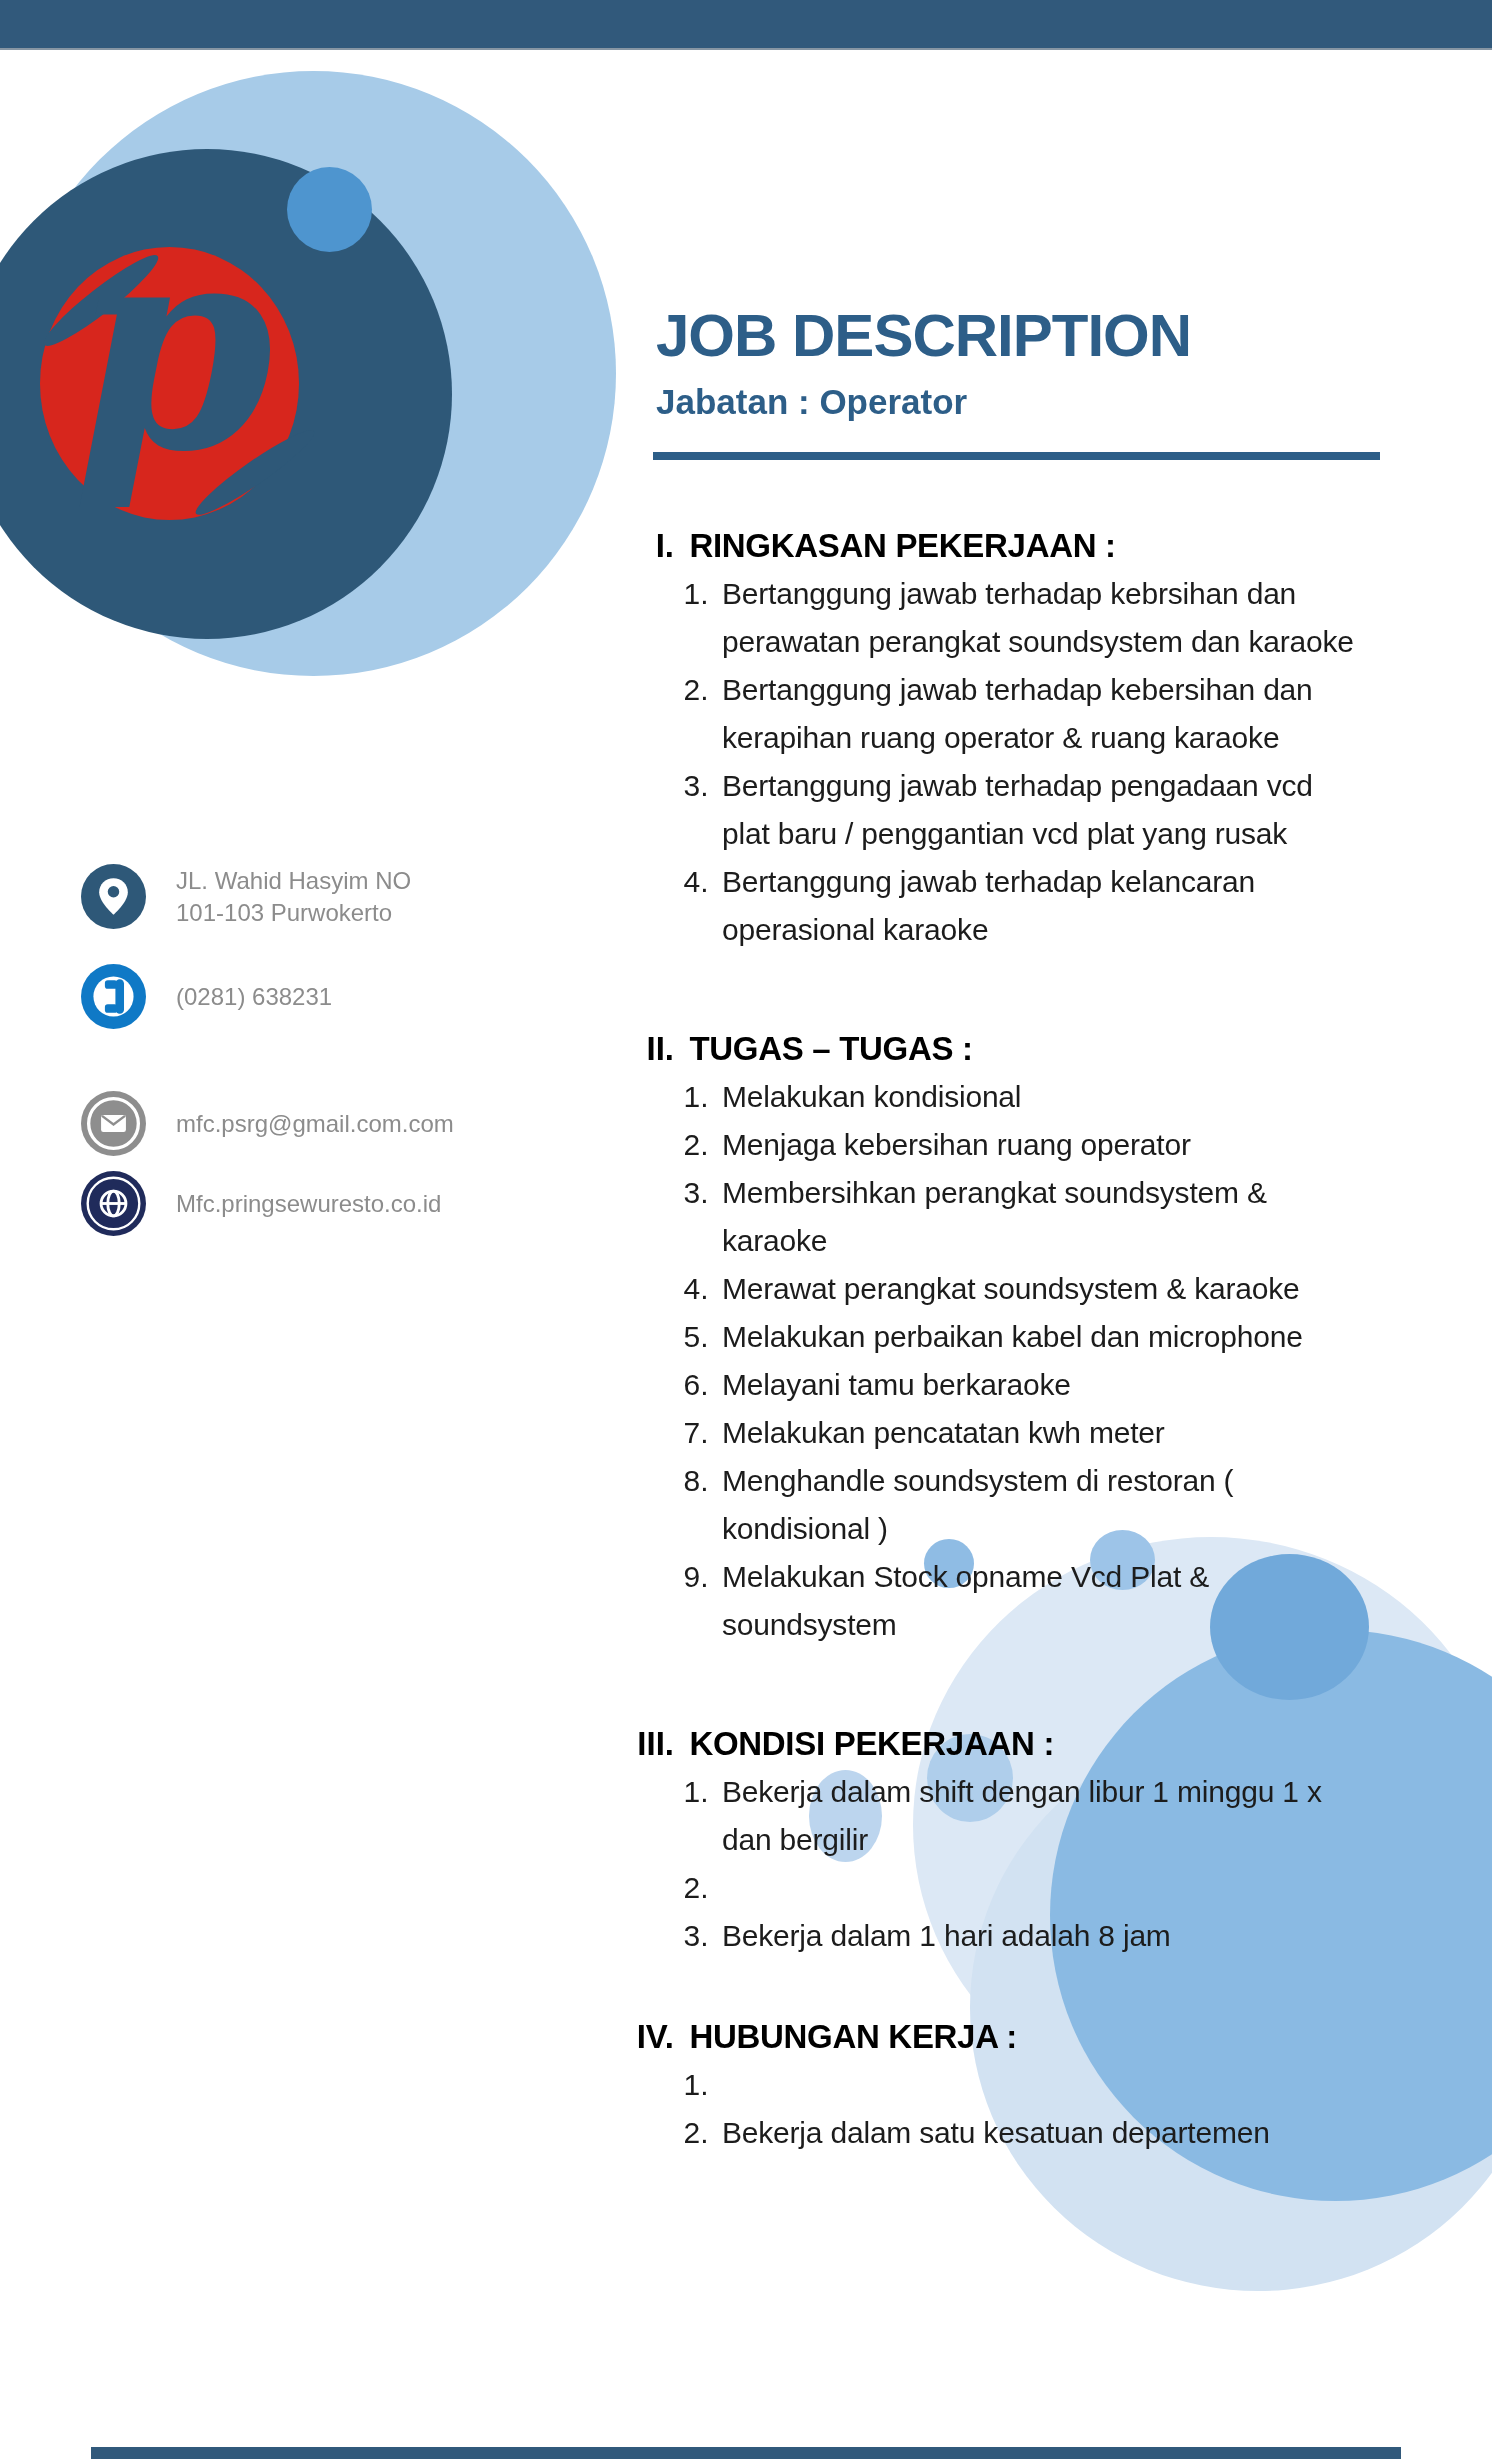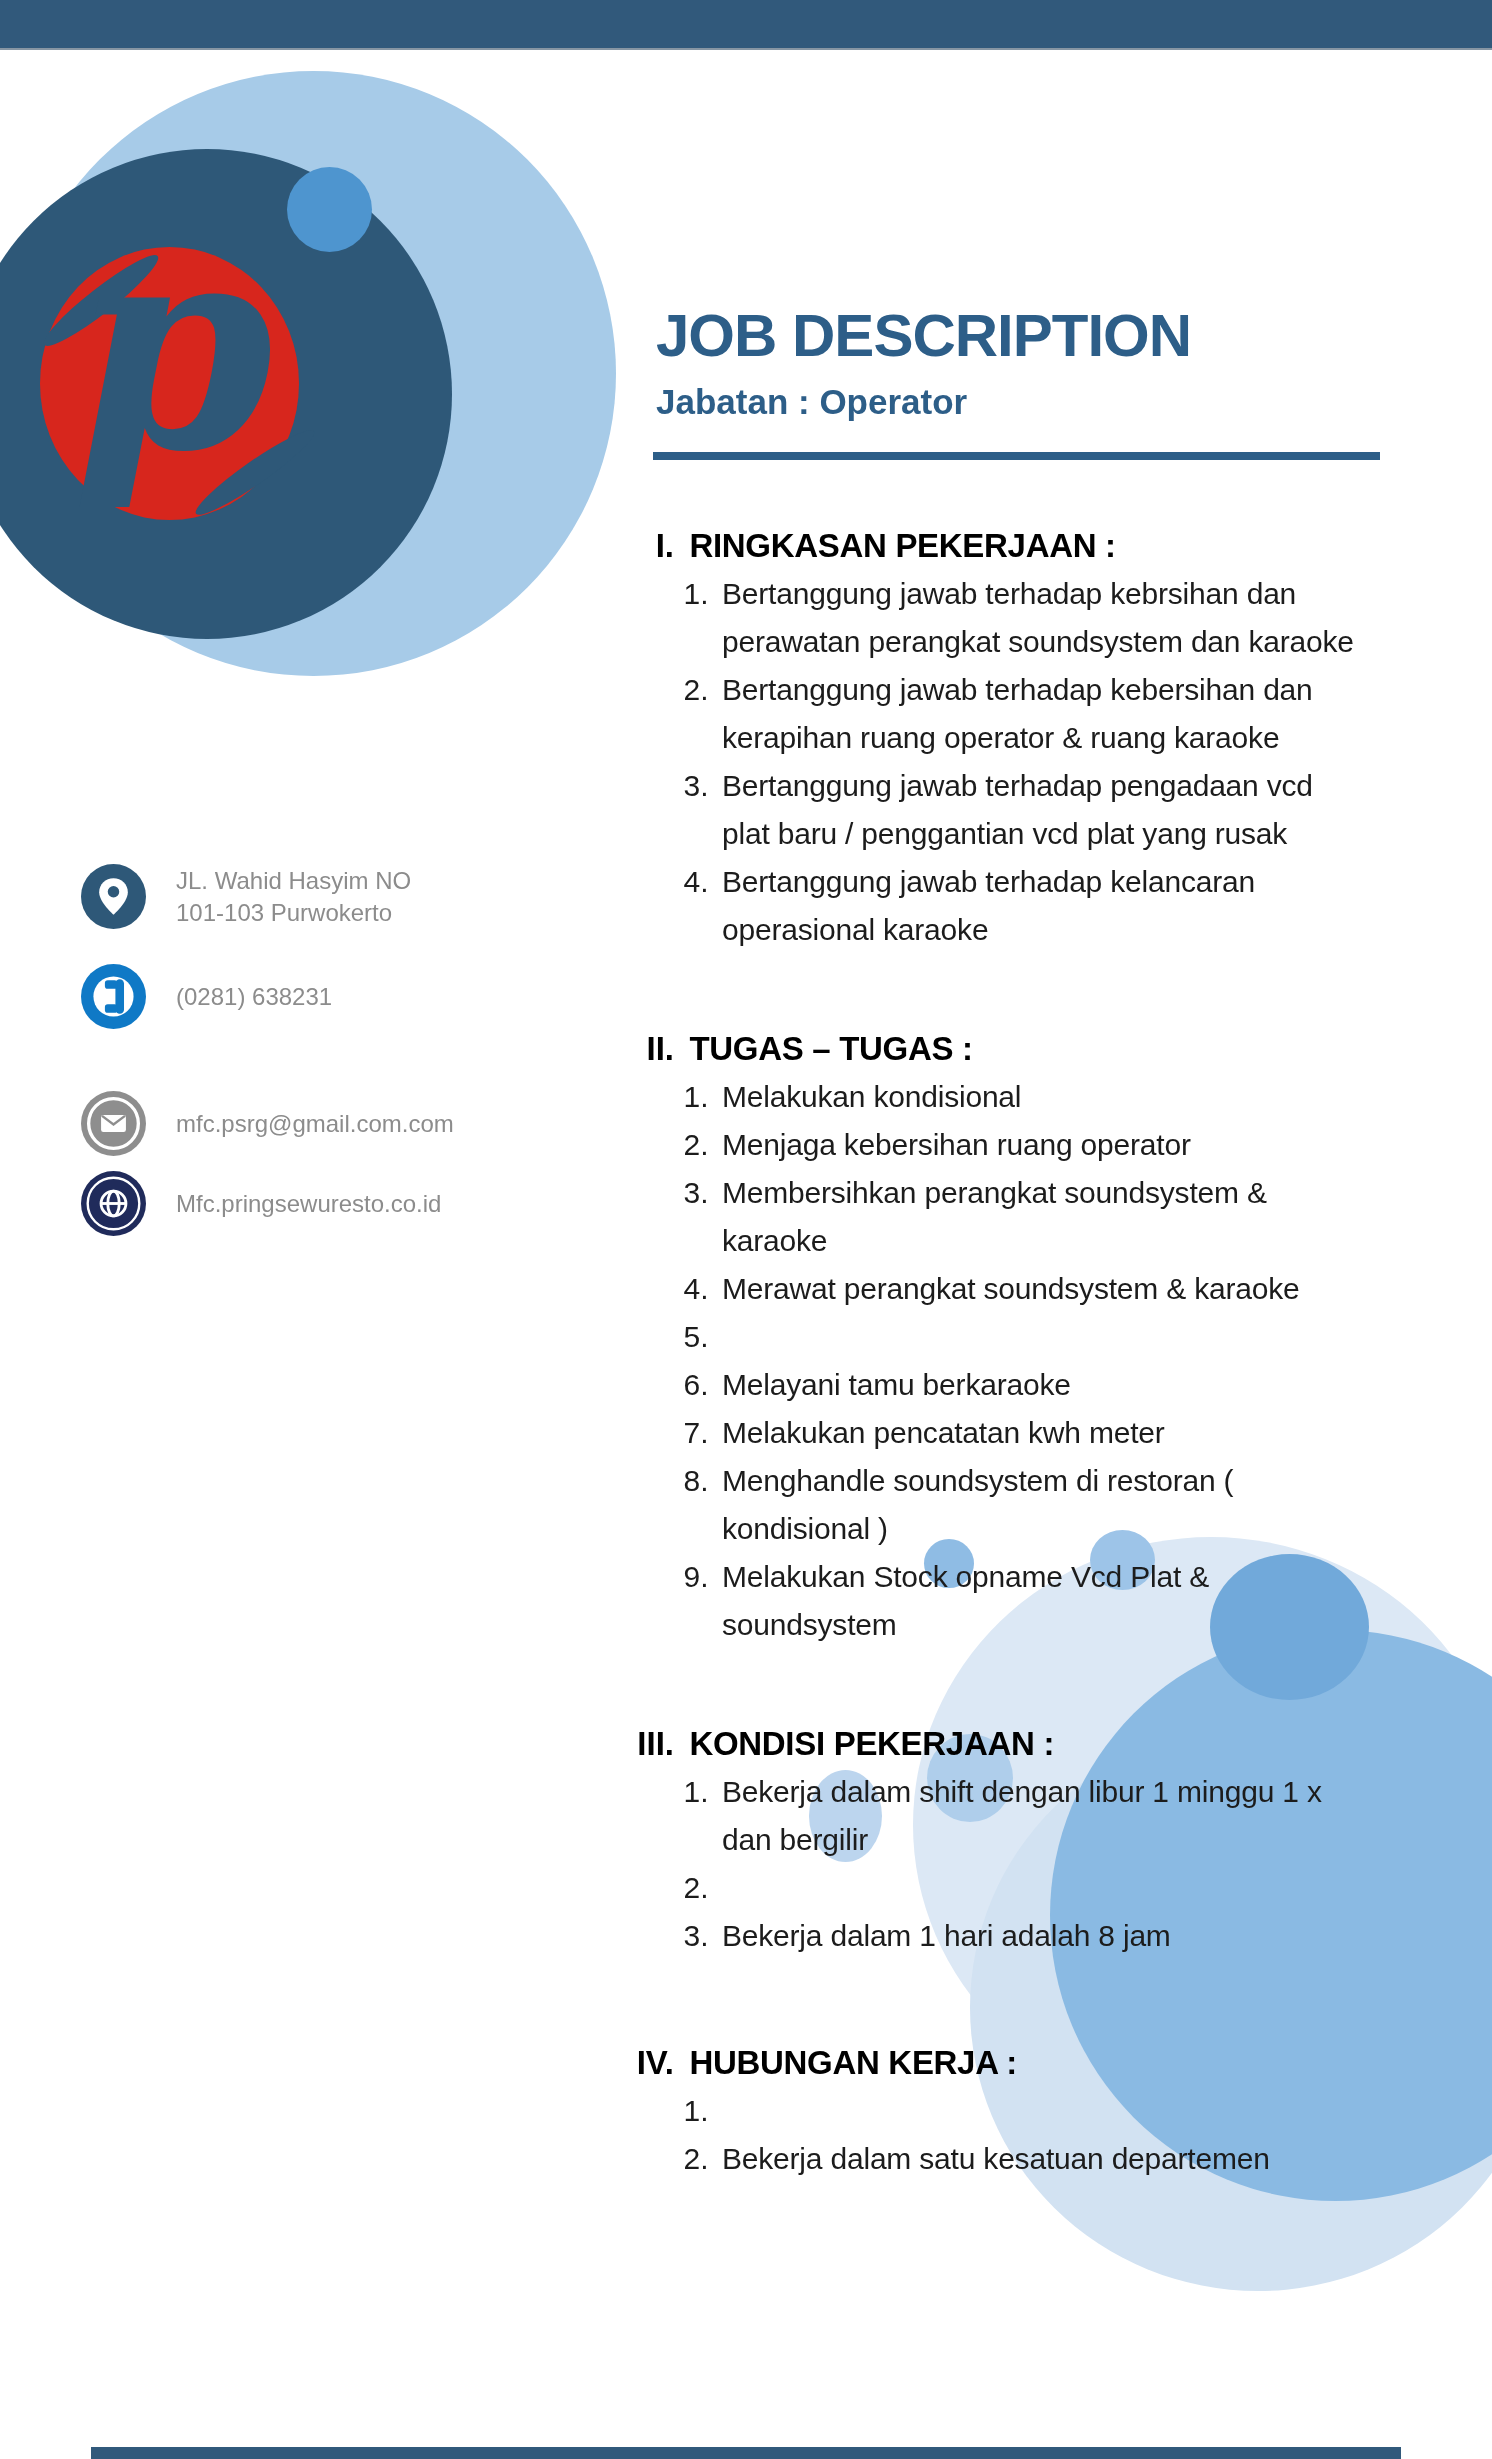--- a/index.html
+++ b/index.html
@@ -69,21 +69,21 @@
   .wc-4 { left:1210px; top:1554px; width:159px; height:146px; background:#71a9da; }
   .wc-5 { left:1090px; top:1530px; width:65px;  height:60px;  background:#9dc4e8; }
   .wc-6 { left:924px;  top:1539px; width:50px;  height:49px;  background:#8fbce4; }
   .wc-7 { left:927px;  top:1734px; width:86px;  height:88px;  background:#afceeb; }
   .wc-8 { left:809px;  top:1770px; width:73px;  height:92px;  background:#bcd5ee; }
 
   
   .main-col { position:absolute; left:634px; top:522px; width:790px; z-index:3; }
   .section { margin-top:0; }
   .section + .section { margin-top:71px; }
-  .section.gap-lg { margin-top:79px; }
+  .section.gap-lg { margin-top:53px; }
   .section-head { display:flex; line-height:48px; }
   .sec-numeral {
     flex:0 0 40px; text-align:right; font-size:33px; font-weight:bold; color:#000;
   }
   .sec-title {
     padding-left:15.4px; font-size:33px; font-weight:bold; color:#000;
     letter-spacing:-0.3px;
   }
   .item-row { display:flex; line-height:48px; }
   .item-num {
@@ -226,20 +226,21 @@
 karaoke</div>
   </div>
 
   <div class="item-row">
     <div class="item-num">4.</div>
     <div class="item-text">Merawat perangkat soundsystem &amp; karaoke</div>
   </div>
 
   <div class="item-row">
     <div class="item-num">5.</div>
+    <div class="item-text">Melakukan perbaikan kabel dan microphone</div>
   </div>
 
   <div class="item-row">
     <div class="item-num">6.</div>
     <div class="item-text">Melayani tamu berkaraoke</div>
   </div>
 
   <div class="item-row">
     <div class="item-num">7.</div>
     <div class="item-text">Melakukan pencatatan kwh meter</div>

